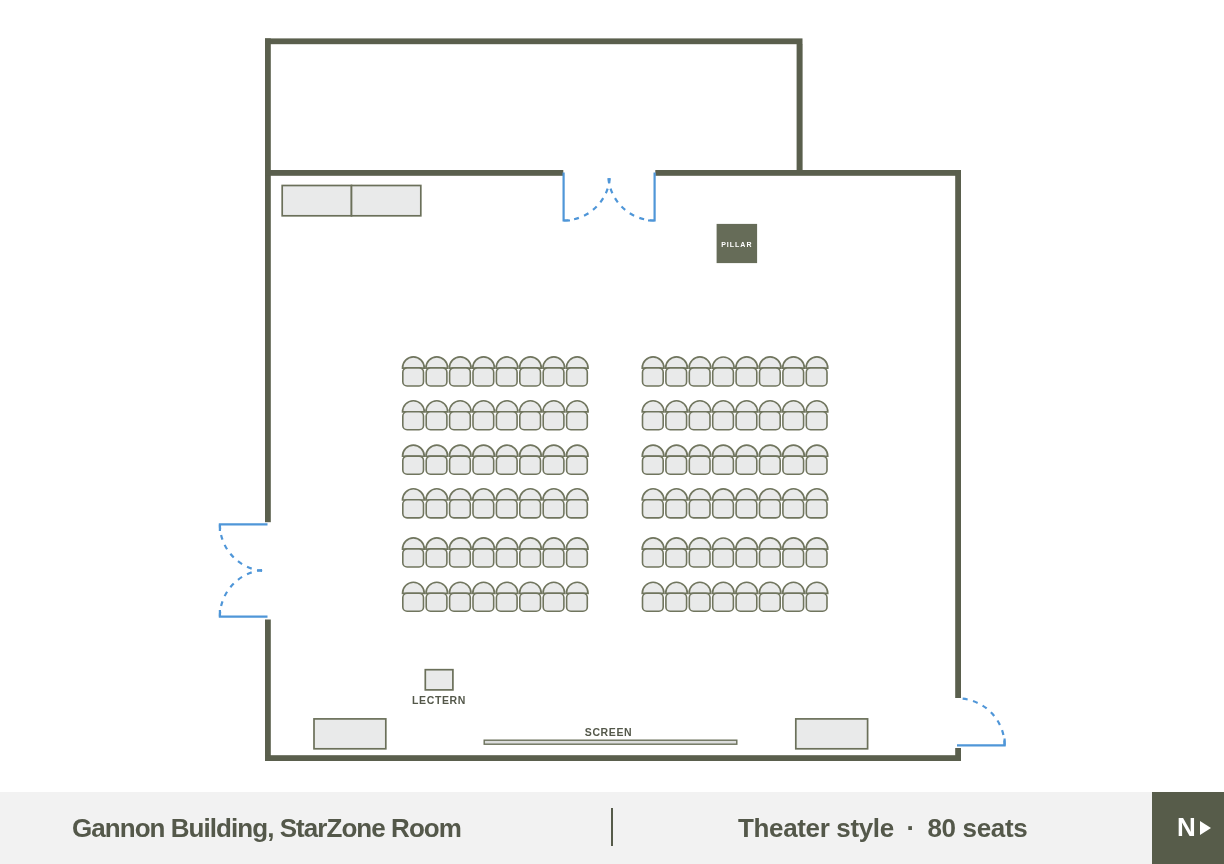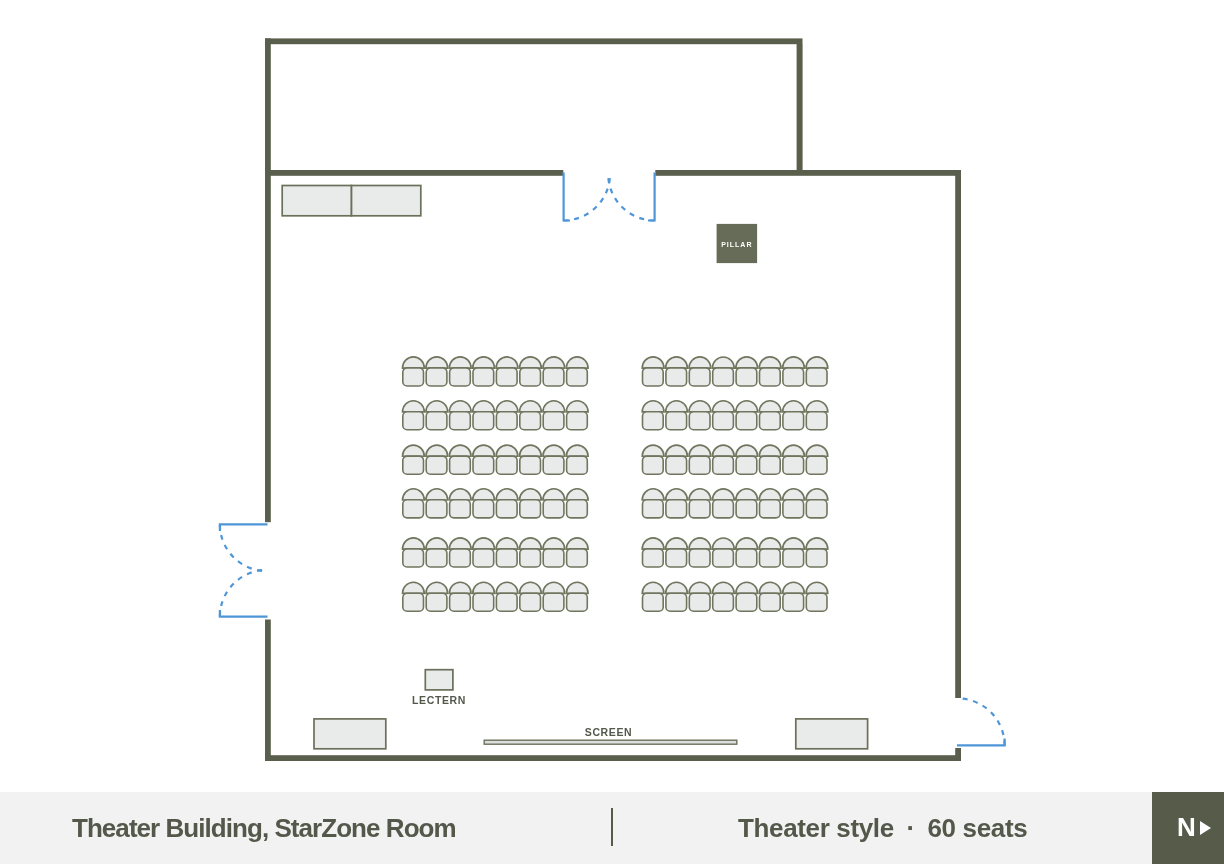--- a/index.html
+++ b/index.html
@@ -317,22 +317,22 @@
 
 <rect x="795.8" y="718.9" width="71.8" height="29.9" fill="#e9eaea" stroke="#6b705a" stroke-width="1.7"></rect>
 
 <text x="608.5" y="736" font-size="10.5" font-weight="bold" letter-spacing="0.6" fill="#54584a" text-anchor="middle" font-family="Liberation Sans, sans-serif">SCREEN</text>
 
 <rect x="484.2" y="740.2" width="252.6" height="4" fill="#dcdddd" stroke="#6b705a" stroke-width="1.4"></rect>
 </svg>
 
 <div id="footer"></div>
 
-<div id="title">Theater Building, StarZone Room</div>
+<div id="title">Gannon Building, StarZone Room</div>
 
 <div id="divider"></div>
 
-<div id="style">Theater style · 60 seats</div>
+<div id="style">Theater style · 80 seats</div>
 
 <div id="nbox">
     <span>N</span>
     <div class="tri"></div>
   </div>
 
 </body></html>

